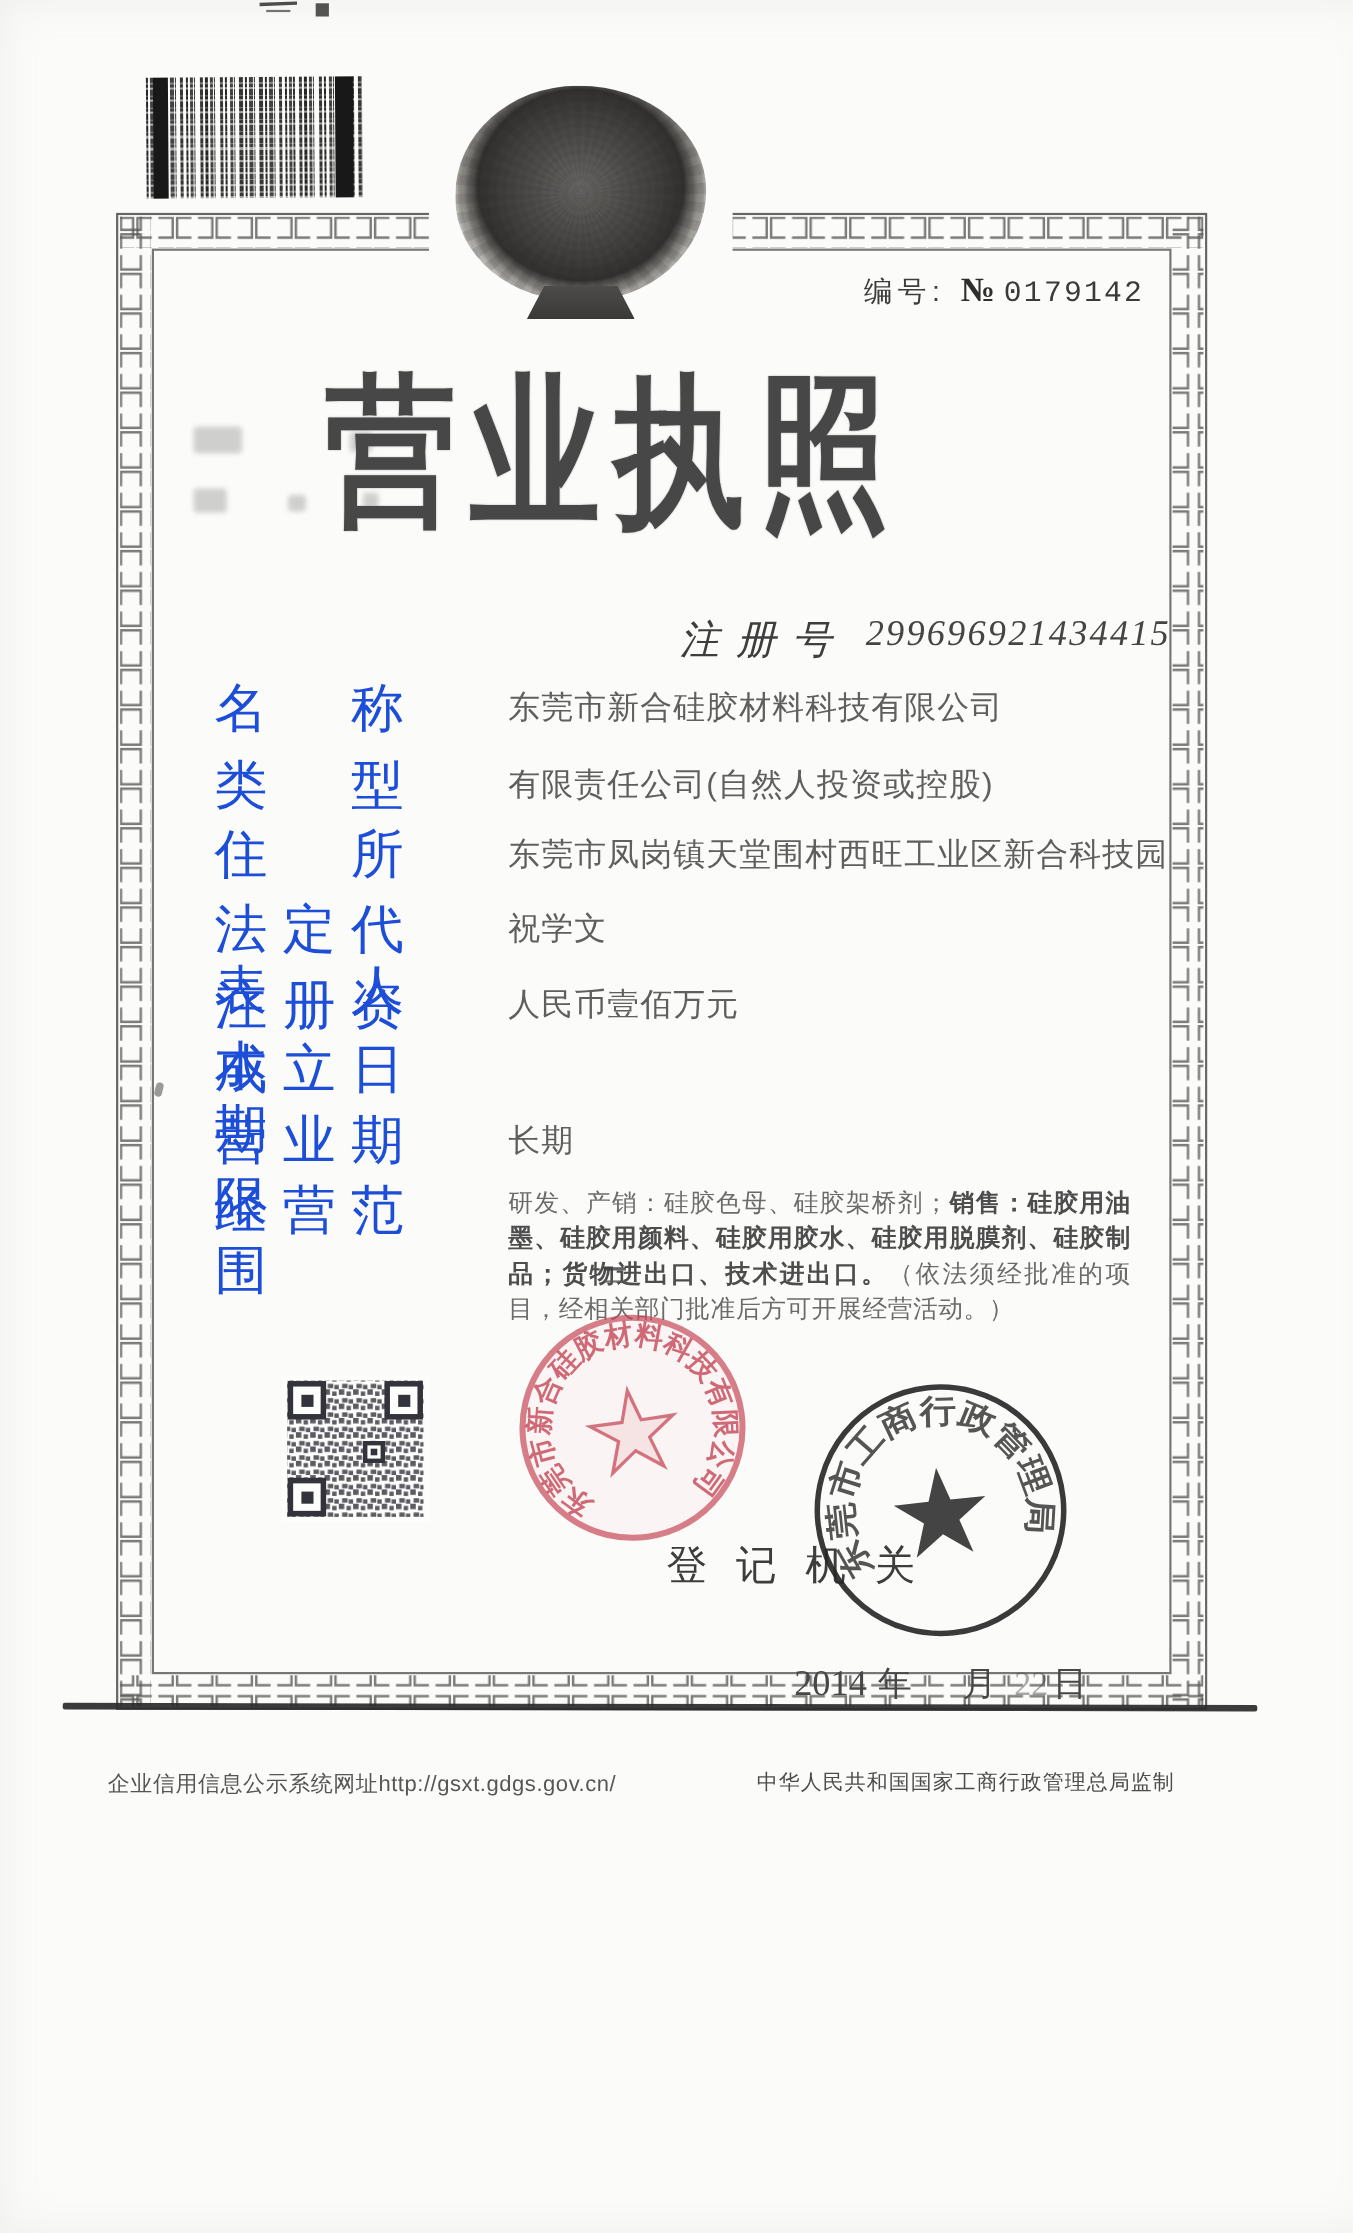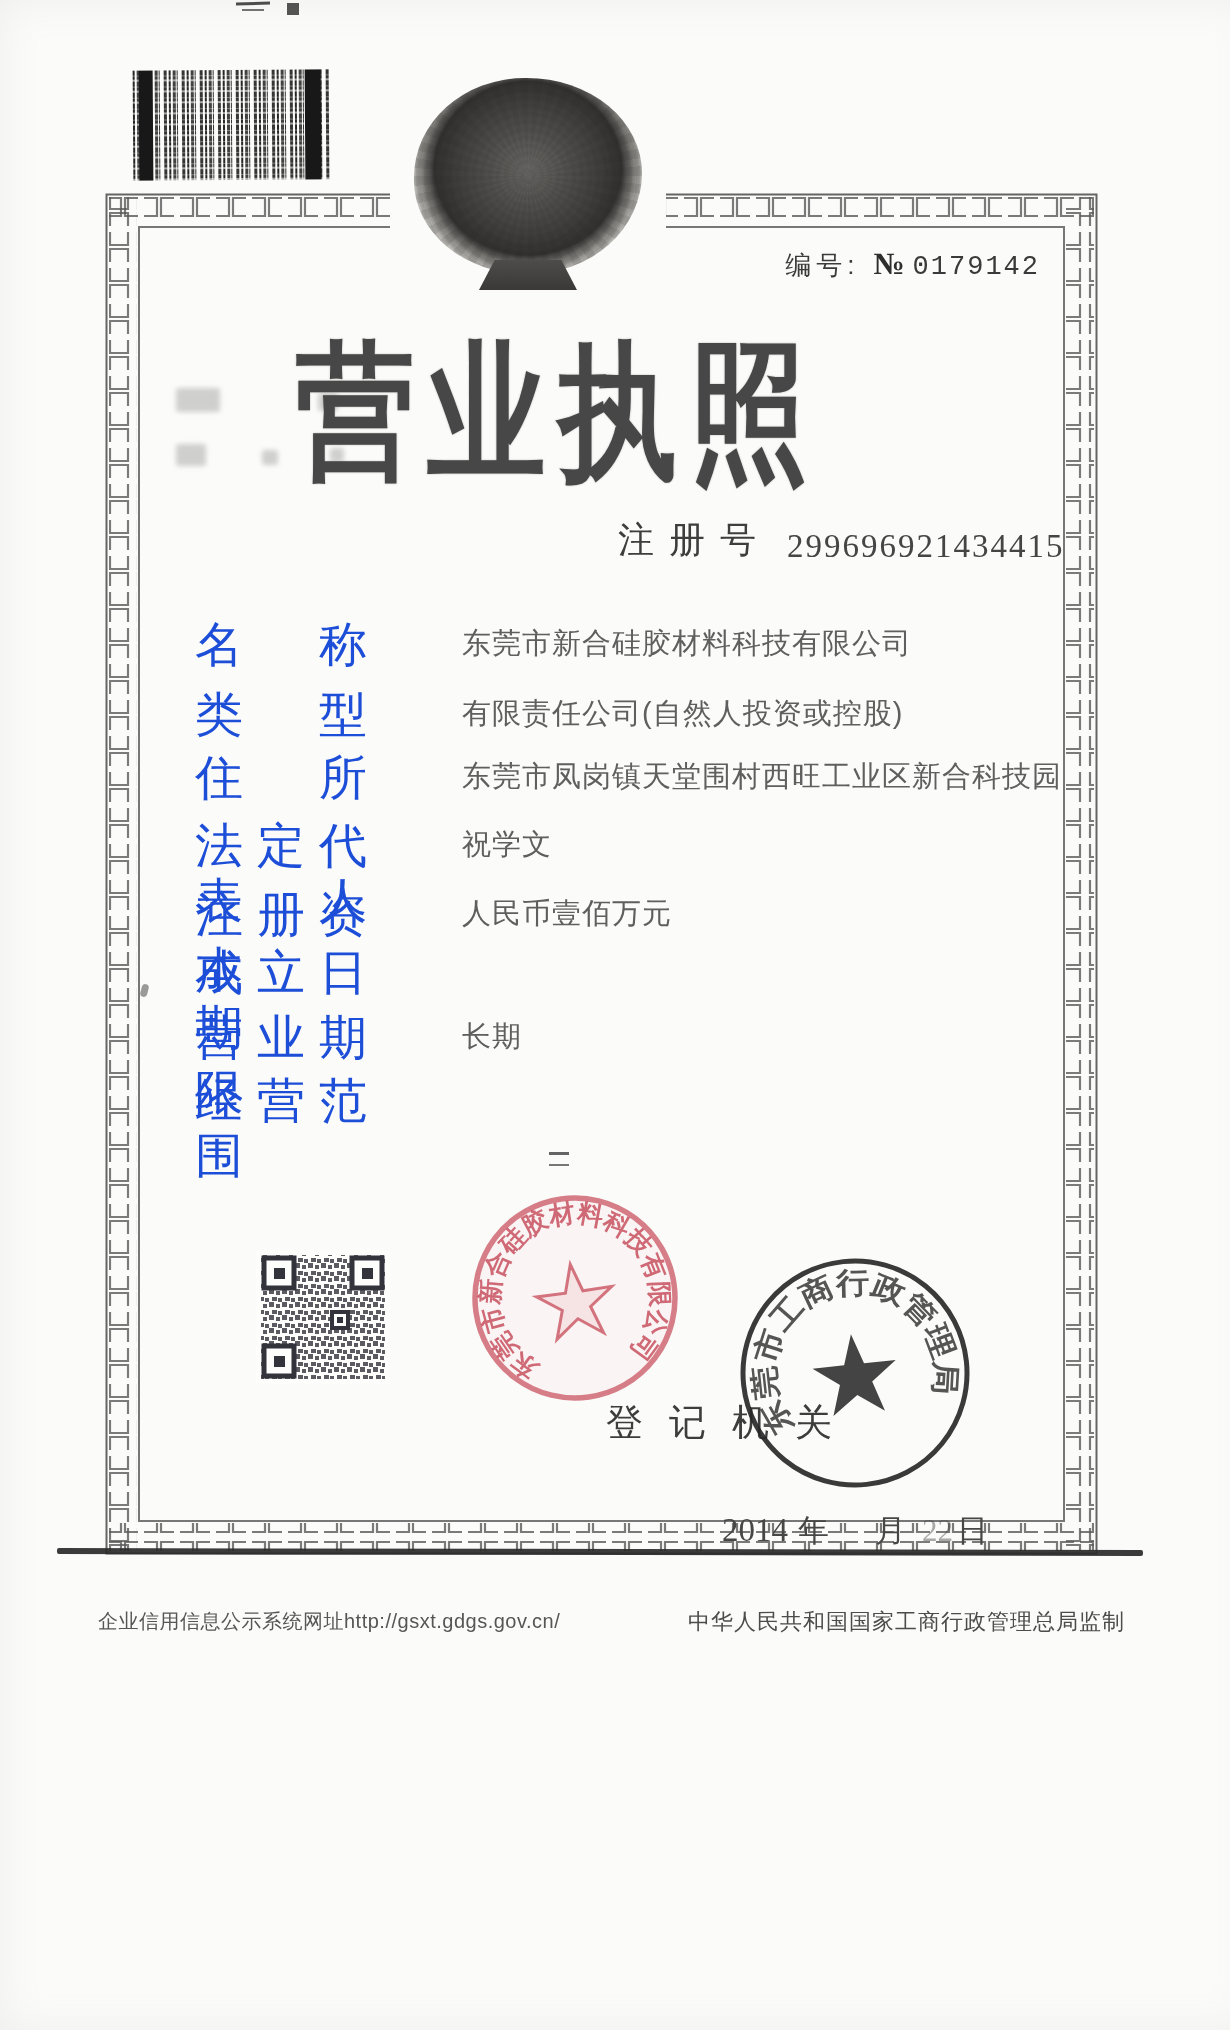--- a/index.html
+++ b/index.html
@@ -56,21 +56,21 @@
   .serial .num{font-family:"Liberation Mono",monospace;font-size:27px;letter-spacing:2px;color:#3a3a3a;}
 
   
   .title{
     left:296px;top:338px;font-size:148px;line-height:1;font-weight:bold;
     letter-spacing:16px;transform:scaleX(.8);transform-origin:left top;
     color:#474747;text-shadow:0 0 2px rgba(70,70,70,.45);z-index:4;white-space:nowrap;
   }
 
   
-  .regline{top:516px;left:618px;display:flex;align-items:flex-end;z-index:4;white-space:nowrap;}
+  .regline{top:558px;left:618px;display:flex;align-items:flex-start;z-index:4;white-space:nowrap;font-style:italic;}
   .regline .lbl{font-size:36px;letter-spacing:15px;color:#3e3e3e;}
   .regline .num{font-family:"Liberation Serif",serif;font-size:33px;letter-spacing:2px;color:#454545;margin-left:16px;}
 
   
   .rows{left:195px;top:617px;width:880px;z-index:4;}
   .row{position:absolute;left:0;display:flex;align-items:flex-start;width:880px;}
   .f-label{
     width:172px;flex:0 0 172px;font-size:48px;line-height:1.15;color:#1d4ed8;font-weight:500;
     text-align:justify;text-align-last:justify;text-justify:inter-character;
   }
@@ -97,21 +97,21 @@
   .registrar{left:606px;top:1398px;font-size:37px;letter-spacing:26px;color:#3d3d3d;z-index:4;white-space:nowrap;}
   .dateline{left:722px;top:1466px;display:flex;align-items:baseline;font-size:31px;color:#474747;z-index:5;white-space:nowrap;margin-top:44px;}
   .dateline .yr{font-family:"Liberation Serif",serif;font-size:33px;margin-right:10px;}
   .dateline .u1{margin-right:46px;}
   .dateline .u2{margin-right:16px;}
   .dateline .dy{opacity:.45;font-family:"Liberation Serif",serif;margin-right:4px;}
 
   
   .heavy-line{left:57px;top:1549px;width:1086px;height:6px;background:#2a2a2a;opacity:.92;transform:rotate(.1deg);z-index:2;border-radius:2px;}
   .footer-left{left:98px;top:1608px;font-size:20px;color:#565656;letter-spacing:.5px;z-index:4;white-space:nowrap;}
-  .footer-right{left:688px;top:1607px;font-size:22px;color:#4c4c4c;font-weight:500;letter-spacing:1px;z-index:4;white-space:nowrap;}
+  .footer-right{left:688px;top:1607px;font-size:19px;color:#4c4c4c;font-weight:500;letter-spacing:1px;z-index:4;white-space:nowrap;}
 </style>
 </head>
 <body>
 
 <div class="page">
 
   <div class="abs mark-a"></div>
   <div class="abs mark-b"></div>
   <div class="abs mark-c"></div>
 
@@ -179,20 +179,21 @@
     </div>
     <div class="row" style="top:328px">
       <div class="f-label">成立日期</div>
     </div>
     <div class="row" style="top:393px">
       <div class="f-label">营业期限</div>
       <div class="f-value">长期</div>
     </div>
     <div class="row" style="top:456px">
       <div class="f-label">经营范围</div>
+      <div class="scope-value"><span class="s1">研发、产销：硅胶色母、硅胶架桥剂；</span><span class="s2">销售：硅胶用油墨、硅胶用颜料、硅胶用胶水、硅胶用脱膜剂、硅胶制品；货物进出口、技术进出口。</span><span class="s1">（依法须经批准的项目，经相关部门批准后方可开展经营活动。）</span></div>
     </div>
   </div>
   <div class="abs scope-mark"></div>
   <div class="abs dot-mark"></div>
 
   <svg class="abs qr" width="134" height="134">
     <defs>
       <pattern id="qrp" width="13" height="13" patternUnits="userSpaceOnUse">
         <rect x="0" y="0" width="5" height="5" fill="#3e3e46"></rect>
         <rect x="7" y="2" width="4" height="4" fill="#3e3e46"></rect>

